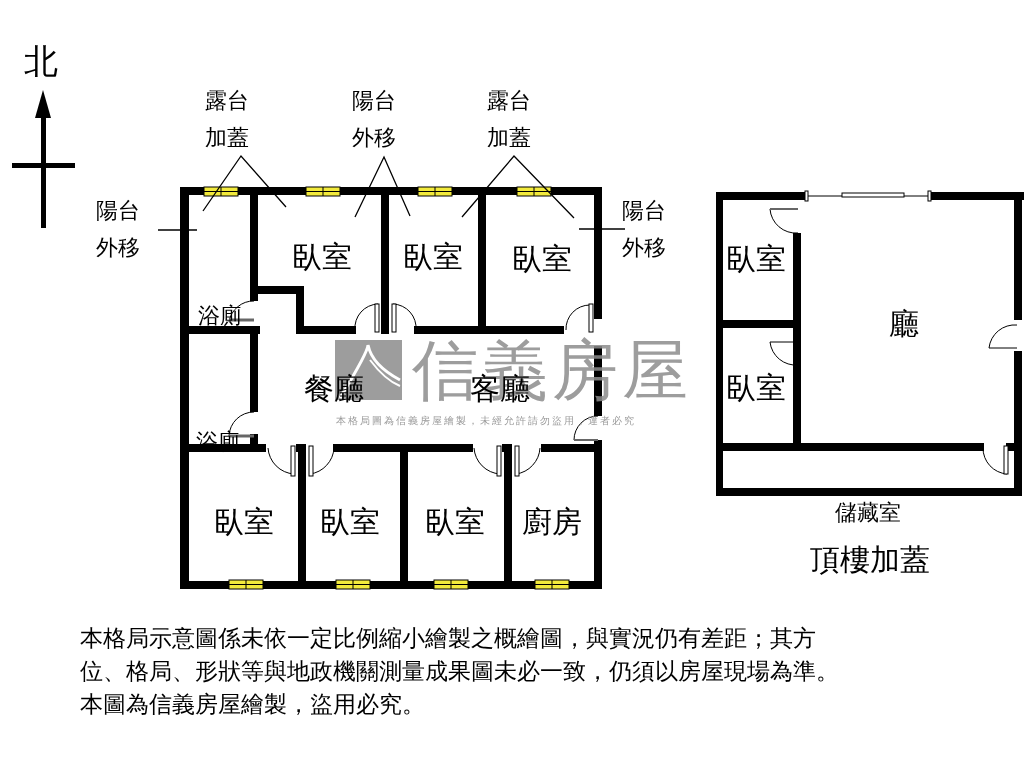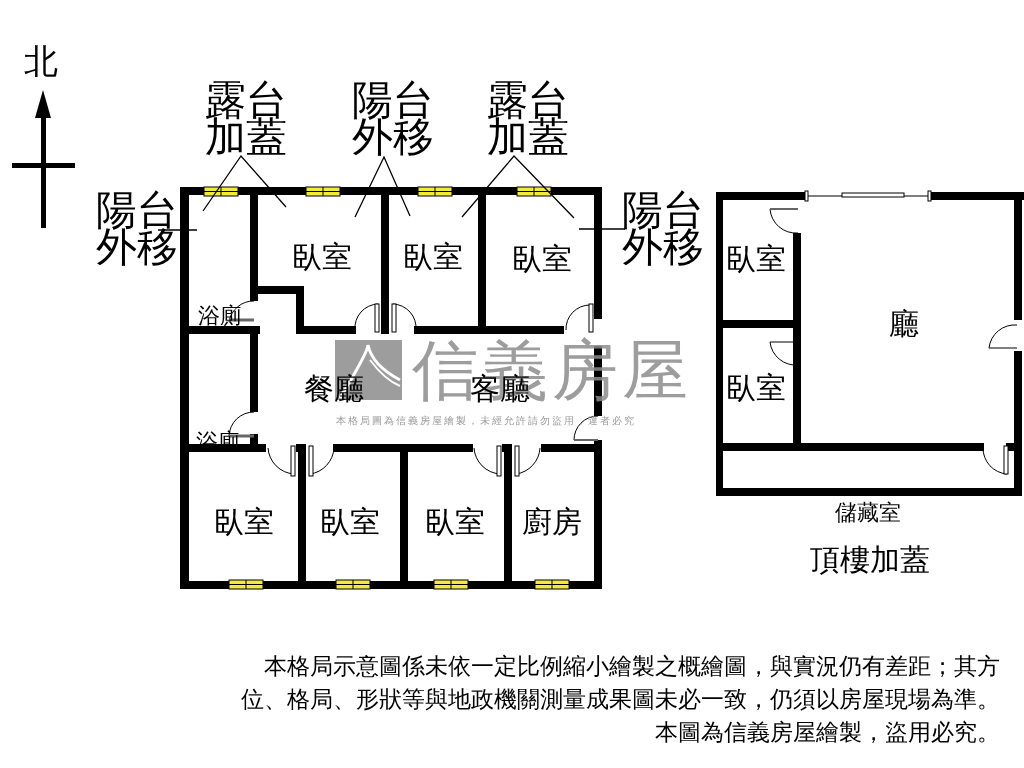--- a/index.html
+++ b/index.html
@@ -1,27 +1,27 @@
 <!DOCTYPE html>
 <html><head>
   <meta charset="utf-8">
   <style>
     html, body { margin:0; padding:0; background:#ffffff; }
     body { width:1024px; height:768px; position:relative; overflow:hidden;
            font-family:"DejaVu Serif","Liberation Serif",serif; color:#000; }
     .lbl { position:absolute; font-size:30px; line-height:34px; white-space:nowrap; }
-    .lbl2 { position:absolute; font-size:41px; line-height:37px; text-align:center; white-space:pre-line; }
+    .lbl2 { position:absolute; font-size:22px; line-height:37px; text-align:center; white-space:pre-line; }
     .room { position:absolute; font-size:30px; line-height:34px; white-space:nowrap; }
     .room-sm { font-size:22px;margin-top:43px; }
     svg { position:absolute; left:0; top:0; }
     .wm-logo-text { position:absolute; font-family:"DejaVu Sans","Liberation Sans",sans-serif;
                     font-size:66px; color:#8c8c8c; opacity:0.85; letter-spacing:4px; line-height:70px; }
     .wm-small { position:absolute; font-family:Liberation Serif, serif;
                 font-size:10px; color:#9a9a9a; letter-spacing:2px; white-space:nowrap; }
-    .disclaimer { position:absolute; left:80px; top:650px; width:920px; font-size:23px; line-height:33px;text-align:right; }
+    .disclaimer { position:absolute; left:80px; top:622px; width:920px; font-size:23px; line-height:33px; }
     .disclaimer div { white-space:nowrap; }
     .caption { position:absolute; font-size:30px; }
   </style>
 </head>
 <body>
 
 <div class="lbl" style="left:24px;top:44px;font-size:34px;">北</div>
 <svg width="1024" height="768">
 
   <g>

